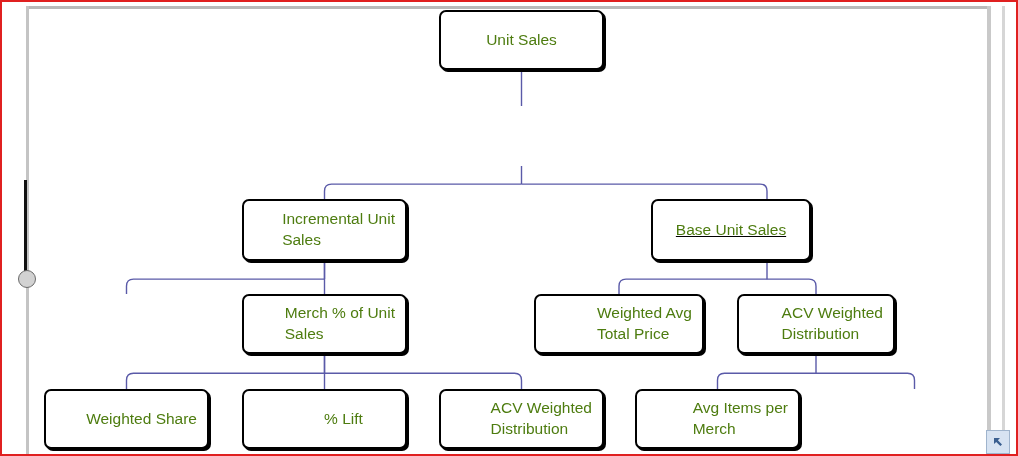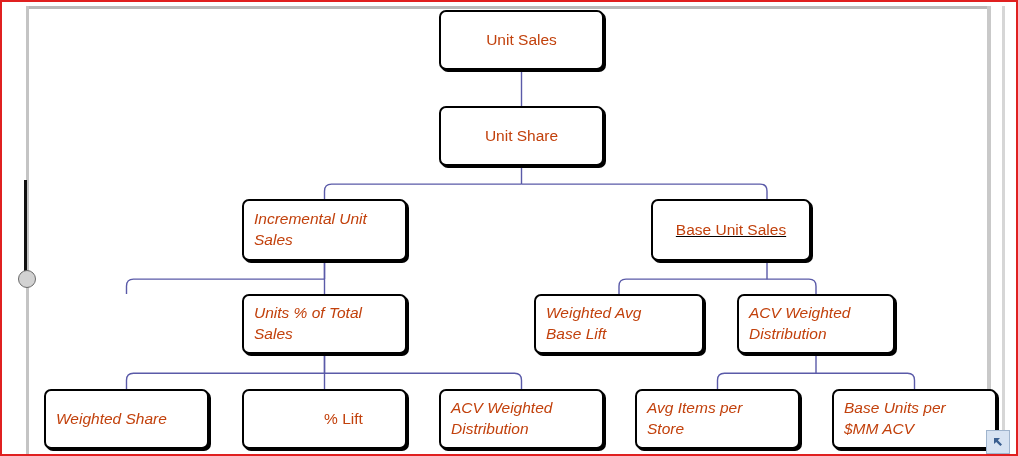--- a/index.html
+++ b/index.html
@@ -110,32 +110,31 @@
     border-radius: 7px;
     box-shadow: 2px 2px 0 #000000;
     display: flex;
     align-items: center;
     padding: 4px 10px;
     z-index: 5;
   }
   .node .label {
     font-size: 15.5px;
     line-height: 1.35;
-    color: #c2410c;
+    color: #4d7c0f;
     white-space: pre-line;
   }
   .node.center {
     justify-content: center;
   }
   .node.center .label {
     text-align: center;
   }
   .node.left {
-    justify-content: flex-start;
-    font-style: italic;
+    justify-content: flex-end;
   }
   .node.left .label {
     text-align: left;
   }
 
   
   #resize-handle {
     position: absolute;
     left: 984px;
     top: 428px;
@@ -180,59 +179,52 @@
         <path d="M 322.5 371.25 L 131.5 371.25 Q 124.5 371.25 124.5 378.25 L 124.5 387" fill="none" stroke="#5a5aa8" stroke-width="1.4"></path>
         <path d="M 322.5 352 L 322.5 387" fill="none" stroke="#5a5aa8" stroke-width="1.4"></path>
         <path d="M 322.5 371.25 L 512.5 371.25 Q 519.5 371.25 519.5 378.25 L 519.5 387" fill="none" stroke="#5a5aa8" stroke-width="1.4"></path>
         <path d="M 814 352 L 814 371.25" fill="none" stroke="#5a5aa8" stroke-width="1.4"></path>
         <path d="M 814 371.25 L 722.5 371.25 Q 715.5 371.25 715.5 378.25 L 715.5 387" fill="none" stroke="#5a5aa8" stroke-width="1.4"></path>
         <path d="M 814 371.25 L 905.5 371.25 Q 912.5 371.25 912.5 378.25 L 912.5 387" fill="none" stroke="#5a5aa8" stroke-width="1.4"></path>
       </svg>
   <div class="node center" style="left: 437px; top: 8px; width: 165px; height: 60px;">
         <span class="label">Unit Sales</span>
       </div>
-      <div class="node center" style="left: 437px; top: 104px; width: 165px; height: 60px;">
-        <span class="label">Unit Share</span>
-      </div>
       <div class="node left" style="left: 240px; top: 197px; width: 165px; height: 62px;">
         <span class="label">Incremental Unit
 Sales</span>
       </div>
       <div class="node center" style="left: 649px; top: 197px; width: 160px; height: 62px; text-decoration: underline;">
         <span class="label">Base Unit Sales</span>
       </div>
       <div class="node left" style="left: 240px; top: 292px; width: 165px; height: 60px;">
-        <span class="label">Units % of Total
+        <span class="label">Merch % of Unit
 Sales</span>
       </div>
       <div class="node left" style="left: 532px; top: 292px; width: 170px; height: 60px;">
         <span class="label">Weighted Avg
-Base Lift</span>
+Total Price</span>
       </div>
       <div class="node left" style="left: 735px; top: 292px; width: 158px; height: 60px;">
         <span class="label">ACV Weighted
 Distribution</span>
       </div>
       <div class="node left" style="left: 42px; top: 387px; width: 165px; height: 60px;">
         <span class="label">Weighted Share</span>
       </div>
       <div class="node center" style="left: 240px; top: 387px; width: 165px; height: 60px; padding-left: 48px;">
         <span class="label">% Lift</span>
       </div>
       <div class="node left" style="left: 437px; top: 387px; width: 165px; height: 60px;">
         <span class="label">ACV Weighted
 Distribution</span>
       </div>
       <div class="node left" style="left: 633px; top: 387px; width: 165px; height: 60px;">
         <span class="label">Avg Items per
-Store</span>
-      </div>
-      <div class="node left" style="left: 830px; top: 387px; width: 165px; height: 60px;">
-        <span class="label">Base Units per
-$MM ACV</span>
+Merch</span>
       </div>
     </div>
 
   <div id="resize-handle">
     <svg width="14" height="14" viewBox="0 0 14 14">
       <path d="M3 3 L3 9 L5.2 6.9 L9.4 11 L11 9.4 L6.9 5.2 L9 3 Z" fill="#3a5f90"></path>
     </svg>
   </div>
 
 </div>

